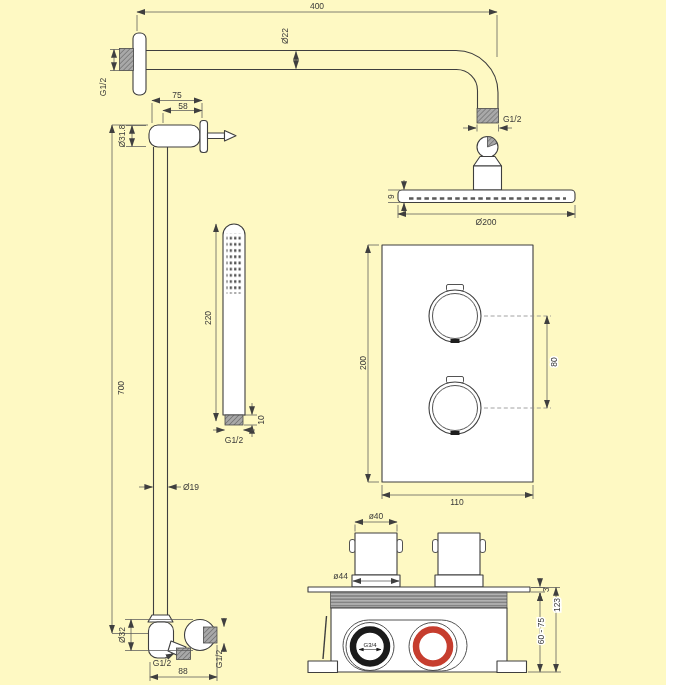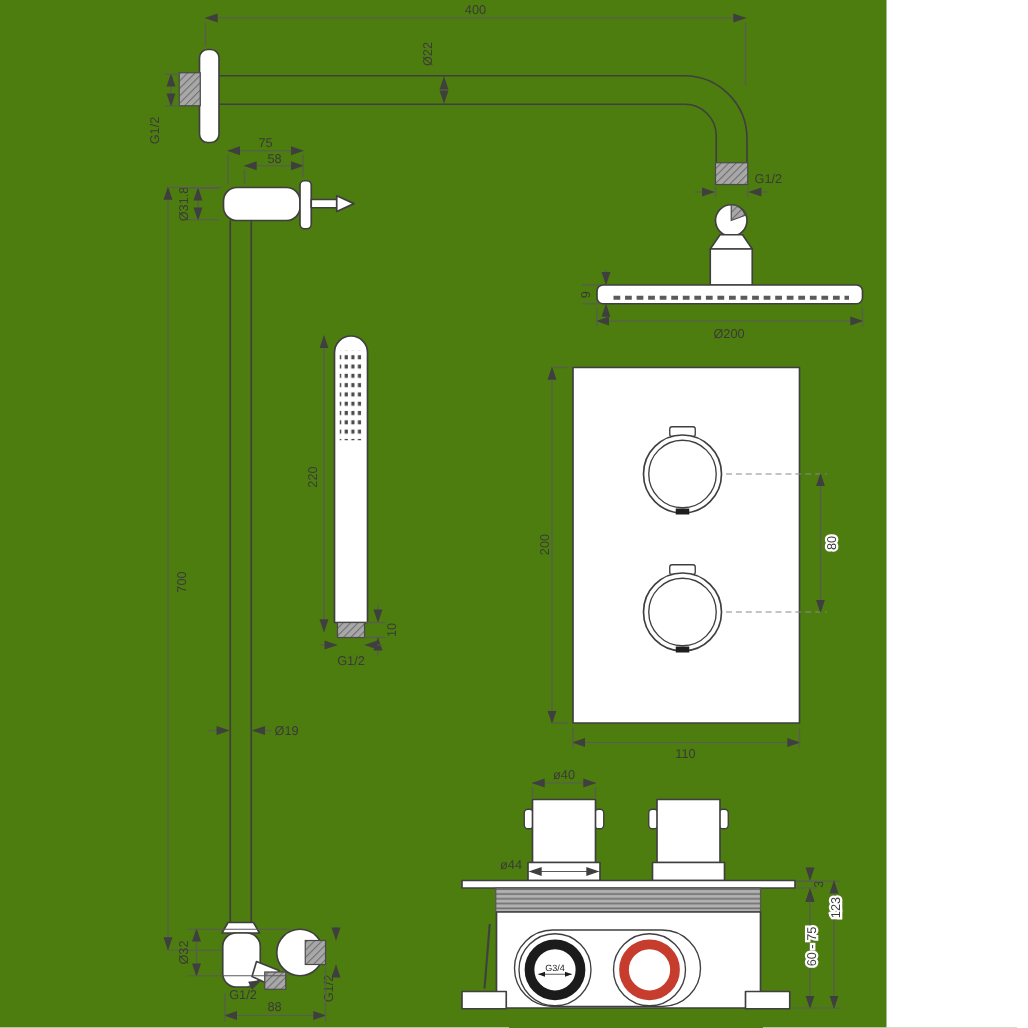--- a/index.html
+++ b/index.html
@@ -1,16 +1,16 @@
 <!DOCTYPE html>
 <html><head>
 <meta charset="utf-8">
 <style>
   html,body{margin:0;padding:0;background:#ffffff;}
-  .stage{position:relative;width:591px;height:685px;background:#4d7c0f;overflow:hidden;
+  .stage{position:relative;width:666px;height:685px;background:#fef9c3;overflow:hidden;
          font-family:"Liberation Sans",sans-serif;}
   svg{display:block;}
   .outline{fill:#ffffff;stroke:#3f3f3f;stroke-width:1.1;stroke-linejoin:round;}
   .nofill{fill:none;stroke:#3f3f3f;stroke-width:1.1;stroke-linejoin:round;}
   .thin{stroke-width:0.9;}
   .dimline{fill:none;stroke:#5a5a5a;stroke-width:0.75;}
   .dashline{fill:none;stroke:#8a8a8a;stroke-width:0.8;stroke-dasharray:4 2.6;}
   .grayfill{fill:url(#hatchDiag);stroke:#4a4a4a;stroke-width:0.8;}
   .dimtext{font:8.5px "Liberation Sans",sans-serif;fill:#3a3a3a;}
   .tinytext{font:6px "Liberation Sans",sans-serif;fill:#222;}

